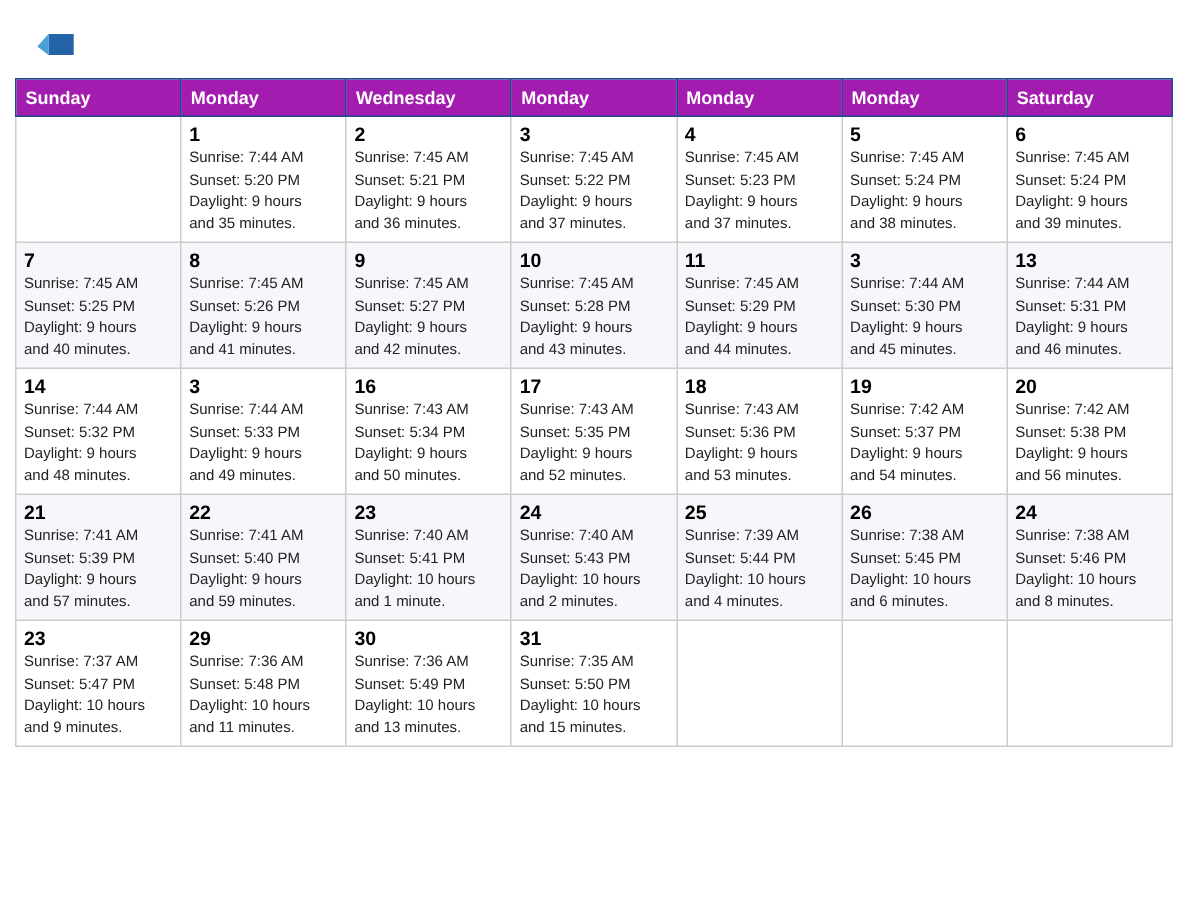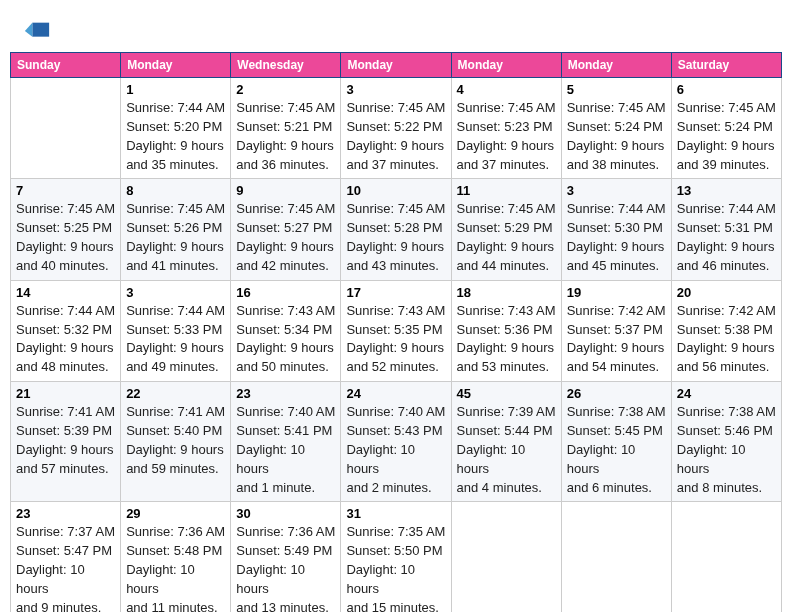--- a/index.html
+++ b/index.html
@@ -45,21 +45,21 @@
     .location {
       font-size: 14px;
       color: #444;
     }
     .calendar {
       width: 100%;
       border-collapse: collapse;
       font-size: 11px;
     }
     .calendar th {
-      background: #ec4899;
+      background: #a21caf;
       color: #fff;
       text-align: left;
       padding: 5px 6px;
       font-size: 12px;
       font-weight: bold;
       border: 1px solid #1a4a8a;
     }
     .calendar td {
       border: 1px solid #ccc;
       vertical-align: top;
@@ -71,21 +71,21 @@
     .calendar tr:nth-child(even) td {
       background: #f5f7fa;
     }
     .day-number {
       font-size: 13px;
       font-weight: bold;
       display: block;
       margin-bottom: 2px;
     }
     .day-info {
-      font-size: 13px;
+      font-size: 10px;
       color: #222;
       line-height: 1.45;
     }
     .empty-cell {
       background: #f9f9f9;
     }
   </style>
 </head>
 <body>
 
@@ -219,21 +219,21 @@
         </td>
         <td>
           <span class="day-number">23</span>
           <div class="day-info">Sunrise: 7:40 AM<br>Sunset: 5:41 PM<br>Daylight: 10 hours<br>and 1 minute.</div>
         </td>
         <td>
           <span class="day-number">24</span>
           <div class="day-info">Sunrise: 7:40 AM<br>Sunset: 5:43 PM<br>Daylight: 10 hours<br>and 2 minutes.</div>
         </td>
         <td>
-          <span class="day-number">45</span>
+          <span class="day-number">25</span>
           <div class="day-info">Sunrise: 7:39 AM<br>Sunset: 5:44 PM<br>Daylight: 10 hours<br>and 4 minutes.</div>
         </td>
         <td>
           <span class="day-number">26</span>
           <div class="day-info">Sunrise: 7:38 AM<br>Sunset: 5:45 PM<br>Daylight: 10 hours<br>and 6 minutes.</div>
         </td>
         <td>
           <span class="day-number">24</span>
           <div class="day-info">Sunrise: 7:38 AM<br>Sunset: 5:46 PM<br>Daylight: 10 hours<br>and 8 minutes.</div>
         </td>

